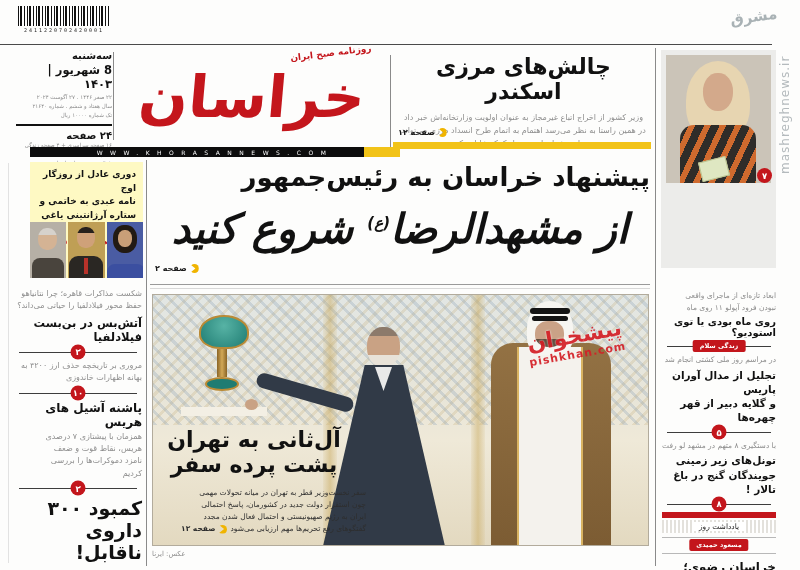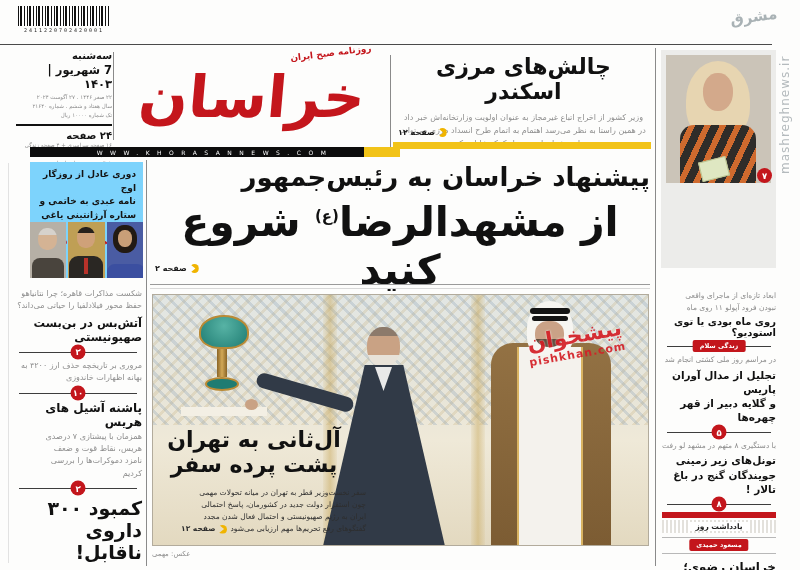--- a/index.html
+++ b/index.html
@@ -36,21 +36,21 @@
   .tagline{color:#c4161c;font-size:9px;transform:rotate(-7deg);font-weight:bold;}
   .urlbar{background:#0d0d0d;color:#fff;font-size:6px;letter-spacing:7.5px;
           display:flex;align-items:center;justify-content:center;height:10px;overflow:hidden;}
   .ytip{position:absolute;right:0;top:0;width:36px;height:10px;background:#f2c318;}
   .ybar{background:#f2c318;}
   
   .graycard{background:#ececea;}
   
   .hatch{background:repeating-linear-gradient(90deg,#e3e1dc 0 2px,#fff 2px 4px);
          display:flex;align-items:center;justify-content:center;}
-  .hatch span{background:#fff;padding:0 6px;font-size:7.5px;font-weight:bold;color:#222;}
+  .hatch span{background:#fff;padding:0 6px;font-size:7.5px;font-weight:normal;color:#222;}
   .dbl{border-top:1px solid #b8b8b8;border-bottom:1px solid #b8b8b8;position:relative;}
   
   .scene{background:linear-gradient(180deg,#e2e6e3 0%,#e8e5d8 42%,#efe9d8 58%,#e3d9c0 100%);
          border:1px solid #b2ab9c;overflow:hidden;}
   .mosaic{position:absolute;left:0;top:0;right:0;height:52%;
           background:repeating-linear-gradient(45deg,rgba(135,158,180,.28) 0 3px,rgba(255,255,255,0) 3px 9px),
                      repeating-linear-gradient(-45deg,rgba(190,165,110,.22) 0 3px,rgba(255,255,255,0) 3px 9px);}
   .gcol{position:absolute;top:0;bottom:0;width:14px;
         background:linear-gradient(90deg,rgba(201,170,95,.1),rgba(201,170,95,.5),rgba(201,170,95,.1));}
   .wm-pishkhan{transform:rotate(-10deg);opacity:.92;text-align:center;}
@@ -69,21 +69,21 @@
   </div>
 
   <div class="abs" style="left:730px;top:8px;width:44px;color:#a9b2b5;font-size:15px;font-weight:bold;transform:rotate(-8deg);text-align:center;">مشرق</div>
 
   <div class="abs sidewm" style="left:778px;top:14px;height:160px;">mashreghnews.ir</div>
 
   <div class="abs hline" style="left:0;top:44px;width:772px;"></div>
 
   <div class="abs rtl" style="left:16px;top:50px;width:96px;">
     <div class="bold" style="font-size:10px;">سه‌شنبه</div>
-    <div class="bold" style="font-size:11.5px;margin:2px 0;">7 شهریور | ۱۴۰۳</div>
+    <div class="bold" style="font-size:11.5px;margin:2px 0;">8 شهریور | ۱۴۰۳</div>
     <div class="gray" style="font-size:5.5px;line-height:1.6;">۲۲ صفر ۱۴۴۶ . ۲۷ آگوست ۲۰۲۴</div>
     <div class="gray" style="font-size:5.5px;line-height:1.6;">سال هفتاد و ششم . شماره ۲۱۶۴۰</div>
     <div class="gray" style="font-size:5.5px;line-height:1.6;">تک شماره ۱۰۰۰۰ ریال</div>
     <div style="height:2px;background:#111;margin:5px 0 4px;"></div>
     <div class="bold" style="font-size:10px;">۲۴ صفحه</div>
     <div class="gray" style="font-size:5.5px;line-height:1.6;">۱۶ صفحه سراسری + ۴ صفحه زندگی سلام</div>
     <div class="gray" style="font-size:5.5px;line-height:1.6;">+ ۴ صفحه روزنامه استانی</div>
     <div class="gray" style="font-size:5.5px;line-height:1.6;">چاپ همزمان در مشهد و تهران</div>
   </div>
 
@@ -114,21 +114,21 @@
     <span>صفحه ۱۲</span>
   </div>
   <div class="abs ybar" style="left:393px;top:142px;width:258px;height:7px;"></div>
 
   <div class="abs vline" style="left:655px;top:48px;height:518px;"></div>
   <div class="abs vline" style="left:146px;top:160px;height:406px;"></div>
   <div class="abs" style="left:8px;top:163px;width:1px;height:400px;background:#e2e2e2;"></div>
 
   <div class="abs rtl" style="left:150px;top:162px;width:500px;">
     <div class="bold" style="font-size:26px;padding-left:4px;">پیشنهاد خراسان به رئیس‌جمهور</div>
-    <div class="ctr bold" style="font-size:41px;margin-top:6px;letter-spacing:-1px;">
+    <div class="ctr bold" style="font-size:41px;margin-top:13px;letter-spacing:-1px;font-style:italic;">
       <span>از مشهدالرضا</span><sup style="font-size:15px;">(ع)</sup>
       <span>شروع کنید</span>
     </div>
   </div>
   <div class="abs pageref" style="left:155px;top:264px;">
     <span class="pac"></span>
     <span>صفحه ۲</span>
   </div>
   <div class="abs" style="left:150px;top:284px;width:500px;height:3px;border-top:1px solid #9a9a9a;border-bottom:1px solid #d8d8d8;"></div>
 
@@ -176,23 +176,23 @@
       <div>سفر نخست‌وزیر قطر به تهران در میانه تحولات مهمی</div>
       <div>چون استقرار دولت جدید در کشورمان، پاسخ احتمالی</div>
       <div>ایران به رژیم صهیونیستی و احتمال فعال شدن مجدد</div>
       <div style="display:flex;direction:rtl;align-items:center;gap:3px;">
         <span>گفتگوهای رفع تحریم‌ها مهم ارزیابی می‌شود</span>
         <span class="pac"></span>
         <span class="bold" style="font-size:7.5px;">صفحه ۱۲</span>
       </div>
     </div>
   </div>
-  <div class="abs gray" style="left:152px;top:550px;font-size:7px;">عکس: مهمی</div>
-
-  <div class="abs" style="left:30px;top:162px;width:113px;height:116px;background:#7dd3fc;">
+  <div class="abs gray" style="left:152px;top:550px;font-size:7px;">عکس: ایرنا</div>
+
+  <div class="abs" style="left:30px;top:162px;width:113px;height:116px;background:#fef9c3;">
     <div class="rtl bold" style="padding:6px 7px 0;font-size:9px;line-height:1.5;color:#141414;">
       <div>دوری عادل از روزگار اوج</div>
       <div>نامه عبدی به خاتمی و</div>
       <div>ستاره آرژانتینی یاغی جدید؟</div>
     </div>
     <div class="rtl" style="padding:2px 7px 0;display:flex;direction:rtl;align-items:center;gap:3px;">
       <span style="width:6px;height:7px;background:#c3161c;clip-path:polygon(50% 0,100% 100%,0 100%);"></span>
       <span class="red bold" style="font-size:6.5px;">صفحه‌های ۱۲، ۶ و ۵</span>
     </div>
     <div class="abs" style="left:0;bottom:0;right:0;height:56px;display:flex;gap:2px;">
@@ -208,21 +208,21 @@
       <div style="flex:1;position:relative;background:#4a5ca3;overflow:hidden;">
         <div class="abs" style="left:6px;top:3px;width:24px;height:28px;background:#221a13;border-radius:45%;"></div>
         <div class="abs" style="left:11px;top:8px;width:14px;height:17px;background:#c99f78;border-radius:45%;"></div>
         <div class="abs" style="left:0;bottom:0;width:38px;height:14px;background:#3b4fa0;border-radius:8px 8px 0 0;"></div>
       </div>
     </div>
   </div>
 
   <div class="abs rtl" style="left:14px;top:288px;width:128px;">
     <div class="gray" style="font-size:8px;line-height:1.55;">شکست مذاکرات قاهره؛ چرا نتانیاهو حفظ محور فیلادلفیا را حیاتی می‌داند؟</div>
-    <div class="bold" style="font-size:11.5px;margin-top:3px;">آتش‌بس در بن‌بست صهیونیستی</div>
+    <div class="bold" style="font-size:11.5px;margin-top:3px;">آتش‌بس در بن‌بست فیلادلفیا</div>
     <div class="divcirc">
       <span class="numcirc">۳</span>
     </div>
     <div class="gray" style="font-size:8px;line-height:1.55;">مروری بر تاریخچه حذف ارز ۴۲۰۰ به بهانه اظهارات خاندوزی</div>
     <div class="divcirc">
       <span class="numcirc">۱۰</span>
     </div>
     <div class="bold" style="font-size:12px;">پاشنه آشیل های هریس</div>
     <div class="gray" style="font-size:8px;line-height:1.55;margin-top:2px;margin-left:24px;">همزمان با پیشتازی ۷ درصدی هریس، نقاط قوت و ضعف نامزد دموکرات‌ها را بررسی کردیم</div>
     <div class="divcirc">

